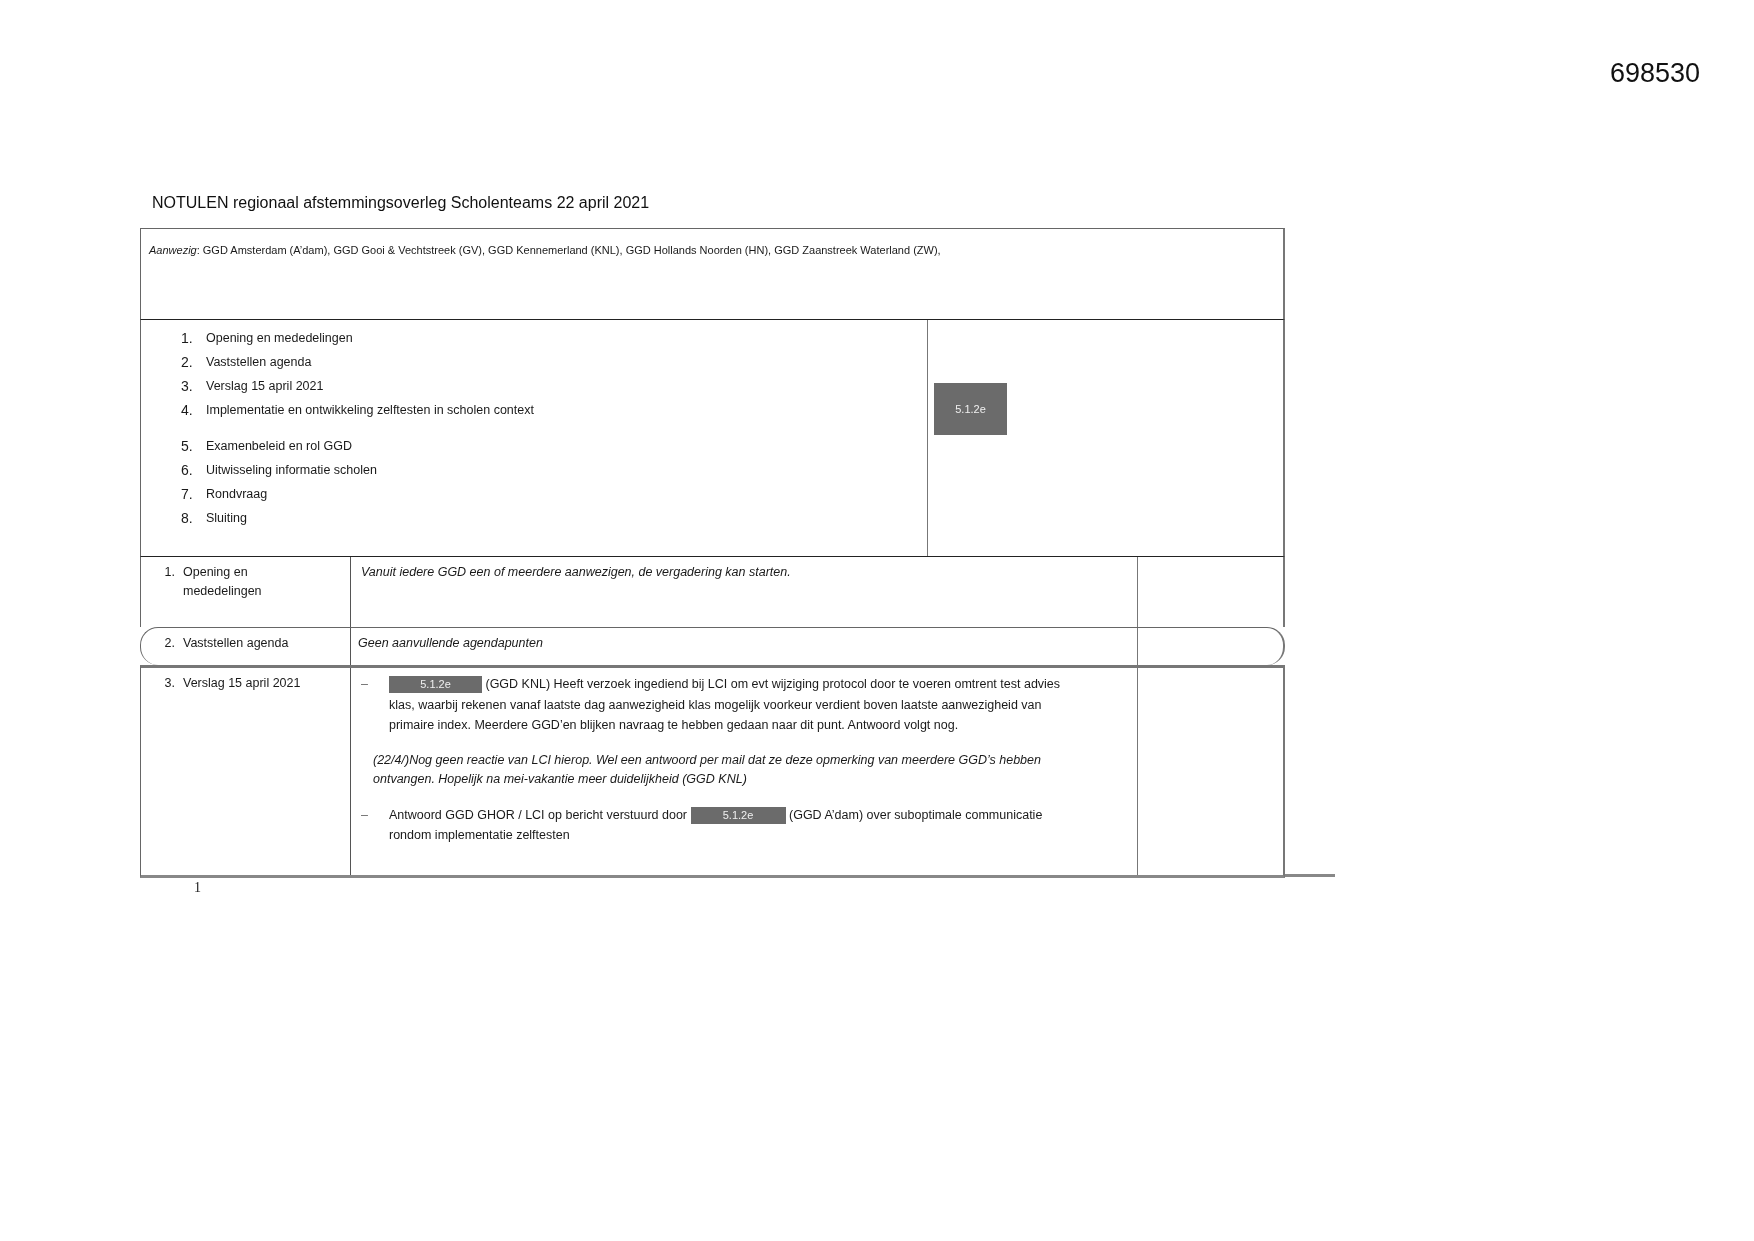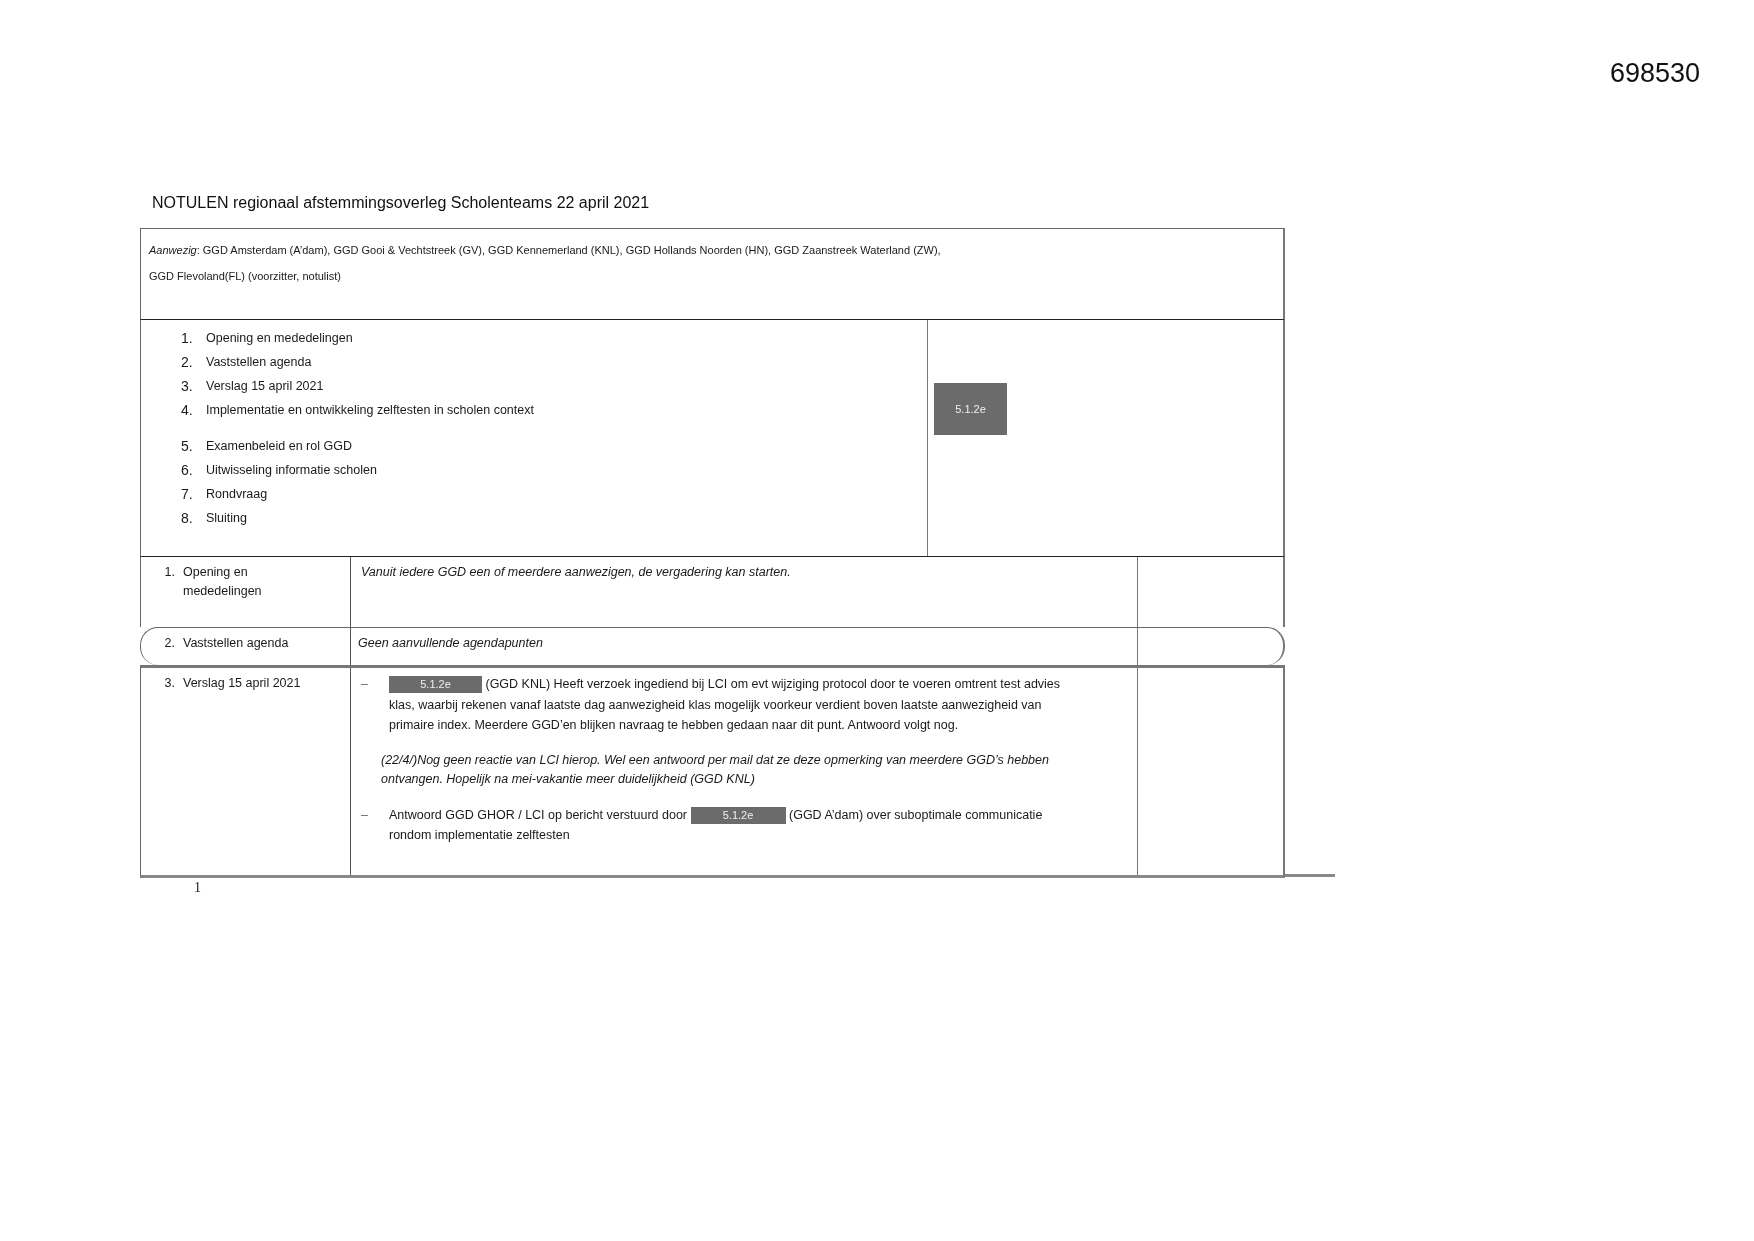--- a/index.html
+++ b/index.html
@@ -24,36 +24,35 @@
   ol.agenda-list { margin: 0; padding: 0 0 0 30px; list-style: none; }
   ol.agenda-list li { display: flex; height: 24px; line-height: 24px; font-size: 12.5px; }
   ol.agenda-list li.gap { margin-top: 12px; }
   ol.agenda-list .num { width: 25px; font-size: 14px; }
   .it { font-style: italic; }
   .redact { display: inline-block; background: #6b6b6b; color: #f0f0f0; font-size: 11px; text-align: center; vertical-align: middle; line-height: 17px; }
   .redact-box { position: absolute; left: 6px; top: 63px; width: 73px; height: 52px; background: #6b6b6b; color: #f0f0f0; font-size: 11px; display: flex; align-items: center; justify-content: center; }
   .bullet { display: flex; }
   .dash { width: 28px; color: #666; }
   .para { flex: 1; }
-  .note { margin-left: 20px; margin-top: 15px; }
+  .note { margin-left: 12px; margin-top: 15px; }
   .label-num { display: inline-block; width: 26px; text-align: right; margin-right: 8px; }
   .footer-num { position: absolute; left: 194px; top: 880px; font-size: 14px; color: #222; font-family: "Liberation Serif", serif; }
 </style>
 </head>
 <body>
 
 <div class="doc-id">698530</div>
 
 <div class="title">NOTULEN regionaal afstemmingsoverleg Scholenteams 22 april 2021</div>
 
 <div class="tbl">
 
   <div class="row att">
     <div><span class="it">Aanwezig</span><span>: GGD Amsterdam (A’dam), GGD Gooi &amp; Vechtstreek (GV), GGD Kennemerland (KNL), GGD Hollands Noorden (HN), GGD Zaanstreek Waterland (ZW),</span></div>
-    <div>GGD Flevoland(FL)  (voorzitter, notulist)</div>
   </div>
 
   <div class="row agenda">
     <div class="cell c2">
       <ol class="agenda-list">
         <li>
             <span class="num">1.</span>
             <span>Opening en mededelingen</span>
           </li>
         <li>

